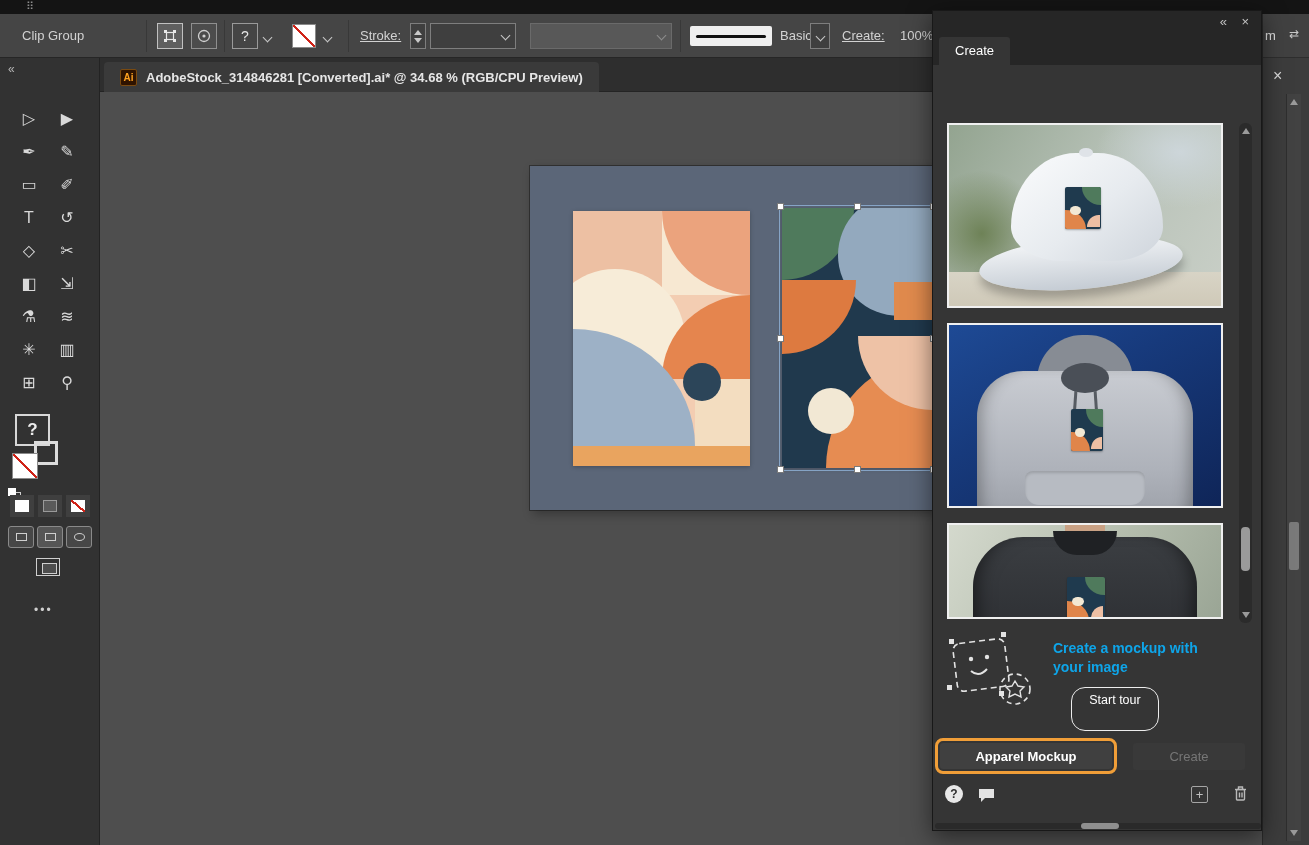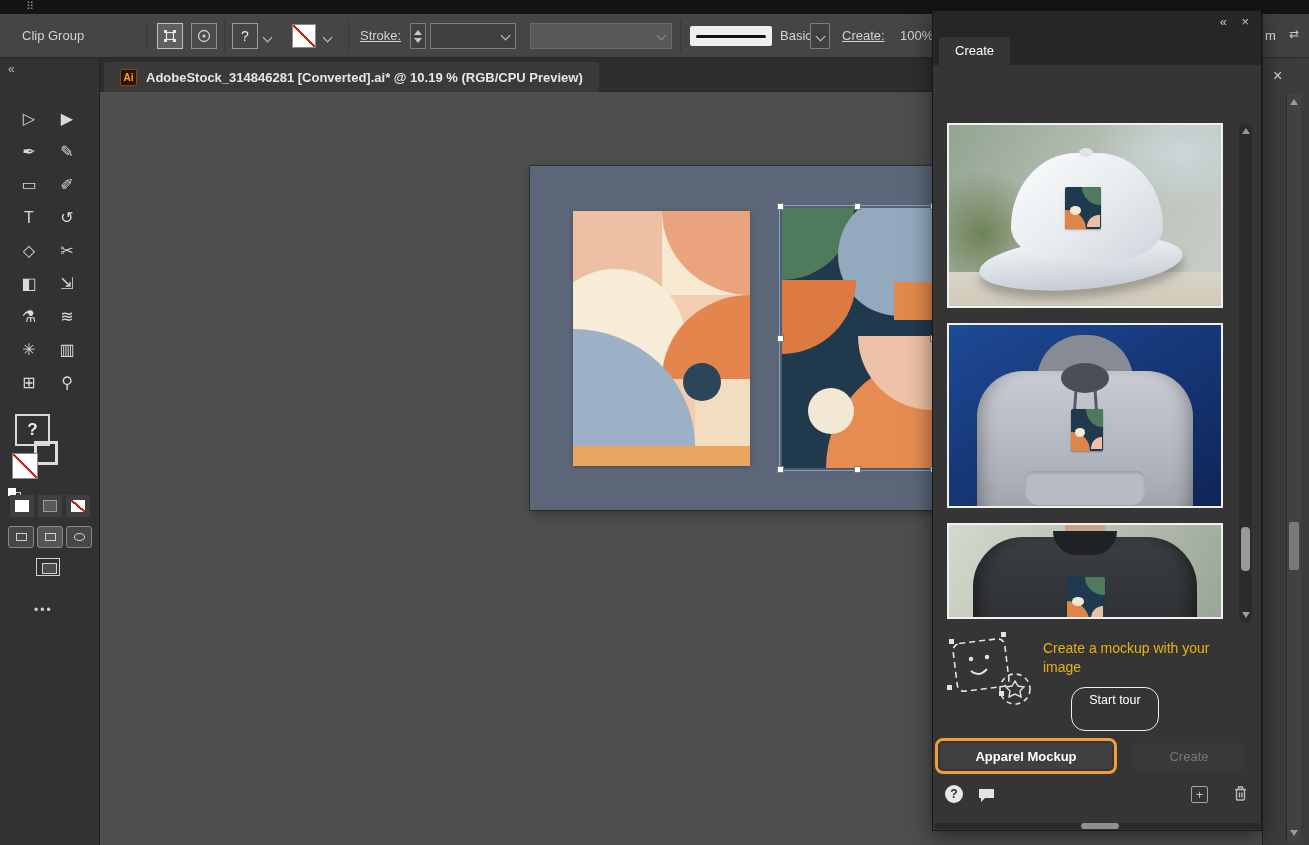--- a/index.html
+++ b/index.html
@@ -90,21 +90,21 @@
   .mp-header{position:absolute;left:0;top:0;width:100%;height:24px;background:#262626}
   .mp-hicon{position:absolute;top:3px;color:#c4c4c4;font-size:13px;line-height:16px}
   .mp-tabrow{position:absolute;left:0;top:24px;width:100%;height:30px;background:#262626}
   .mp-tab{position:absolute;left:6px;top:2px;height:28px;line-height:28px;padding:0 16px;background:#353535;color:#fff;font-size:13px;border-radius:3px 3px 0 0}
   .mp-select{position:absolute;left:14px;top:72px;width:302px;height:28px;background:#393939;border:1px solid #5a5a5a;border-radius:3px}
   .mp-select .val{position:absolute;left:10px;top:6px;color:#e2e2e2;font-size:13px}
   .mp-select .chev{position:absolute;right:12px;top:8px}
   .thumb-item{position:absolute;left:14px;width:276px;border:2px solid #f0f0f0;overflow:hidden;background:#777}
   .mp-scroll{position:absolute;left:306px;top:112px;width:13px;height:500px;background:#2b2b2b;border-radius:6px}
   .mp-scroll .thumb{position:absolute;left:2px;top:404px;width:9px;height:44px;background:#9a9a9a;border-radius:4px}
-  .promo-text{position:absolute;left:110px;top:628px;width:170px;color:#eab308;font-size:14px;font-weight:normal;line-height:1.35}
+  .promo-text{position:absolute;left:120px;top:628px;width:170px;color:#0ea5e9;font-size:14px;font-weight:bold;line-height:1.35}
   .start-tour{position:absolute;left:138px;top:676px;width:88px;height:44px;border:1.5px solid #ededed;border-radius:14px;color:#fff;font-size:12.5px;line-height:24px;text-align:center;background:transparent}
   .preview-wrap{position:absolute;left:2px;top:727px;width:182px;height:36px;border:3px solid #F09E38;border-radius:8px;padding:2px}
   .preview-btn{width:100%;height:100%;background:#404040;border-radius:3px;color:#fff;font-size:13px;font-weight:bold;display:flex;align-items:center;justify-content:center}
   .release-btn{position:absolute;left:200px;top:732px;width:112px;height:27px;background:#393939;border-radius:3px;color:#767676;font-size:13px;display:flex;align-items:center;justify-content:center}
   .help-circle{position:absolute;left:12px;top:774px;width:18px;height:18px;border-radius:50%;background:#e8e8e8;color:#2e2e2e;font-size:12px;font-weight:bold;display:flex;align-items:center;justify-content:center}
   .plus-square{position:absolute;left:258px;top:775px;width:17px;height:17px;border:1.5px solid #a5a5a5;border-radius:2px;color:#c0c0c0;font-size:13px;line-height:13px;display:flex;align-items:center;justify-content:center}
   .mp-hbar{position:absolute;left:2px;top:812px;width:326px;height:6px;background:#2a2a2a;border-radius:3px}
   .mp-hbar i{position:absolute;left:146px;top:0;width:38px;height:6px;background:#8f8f8f;border-radius:3px;display:block}
 </style>
 </head>
@@ -226,21 +226,21 @@
 
     <span class="screen-icon">
         <i></i>
       </span>
     <span class="more-dots">•••</span>
   </div>
 
   <div class="tab-bar">
     <div class="doc-tab">
       <span class="ai-icon">Ai</span>
-      <span class="doc-title">AdobeStock_314846281 [Converted].ai* @ 10.19 % (RGB/CPU Preview)</span>
+      <span class="doc-title">AdobeStock_314846281 [Converted].ai* @ 34.68 % (RGB/CPU Preview)</span>
     </div>
   </div>
 
   <div class="canvas">
     <div class="artboard">
 
       <div class="poster" style="left:43px;top:45px;width:177px;height:255px;background:#f3cdb2">
         <span class="sh" style="left:0;top:0;width:89px;height:84px;background:#edc0a3"></span>
         <span class="sh" style="left:89px;top:0;width:88px;height:84px;background:#f7e8d2"></span>
         <span class="sh" style="left:89px;top:0;width:88px;height:84px;background:#eba37d;border-radius:0 0 0 100%"></span>

